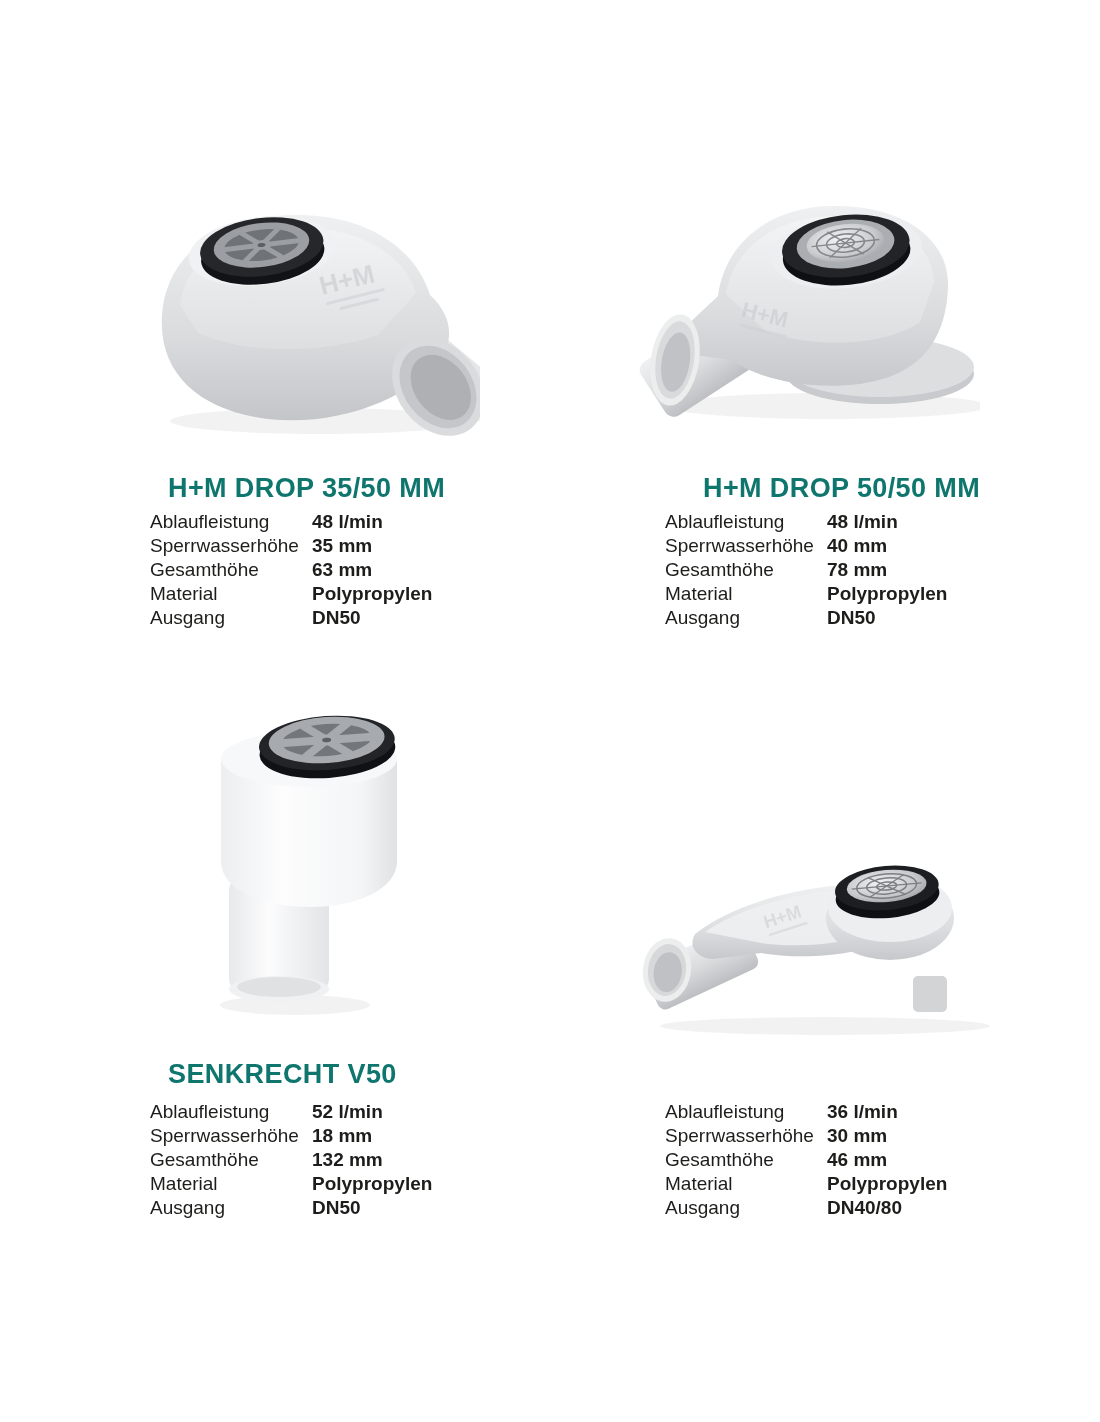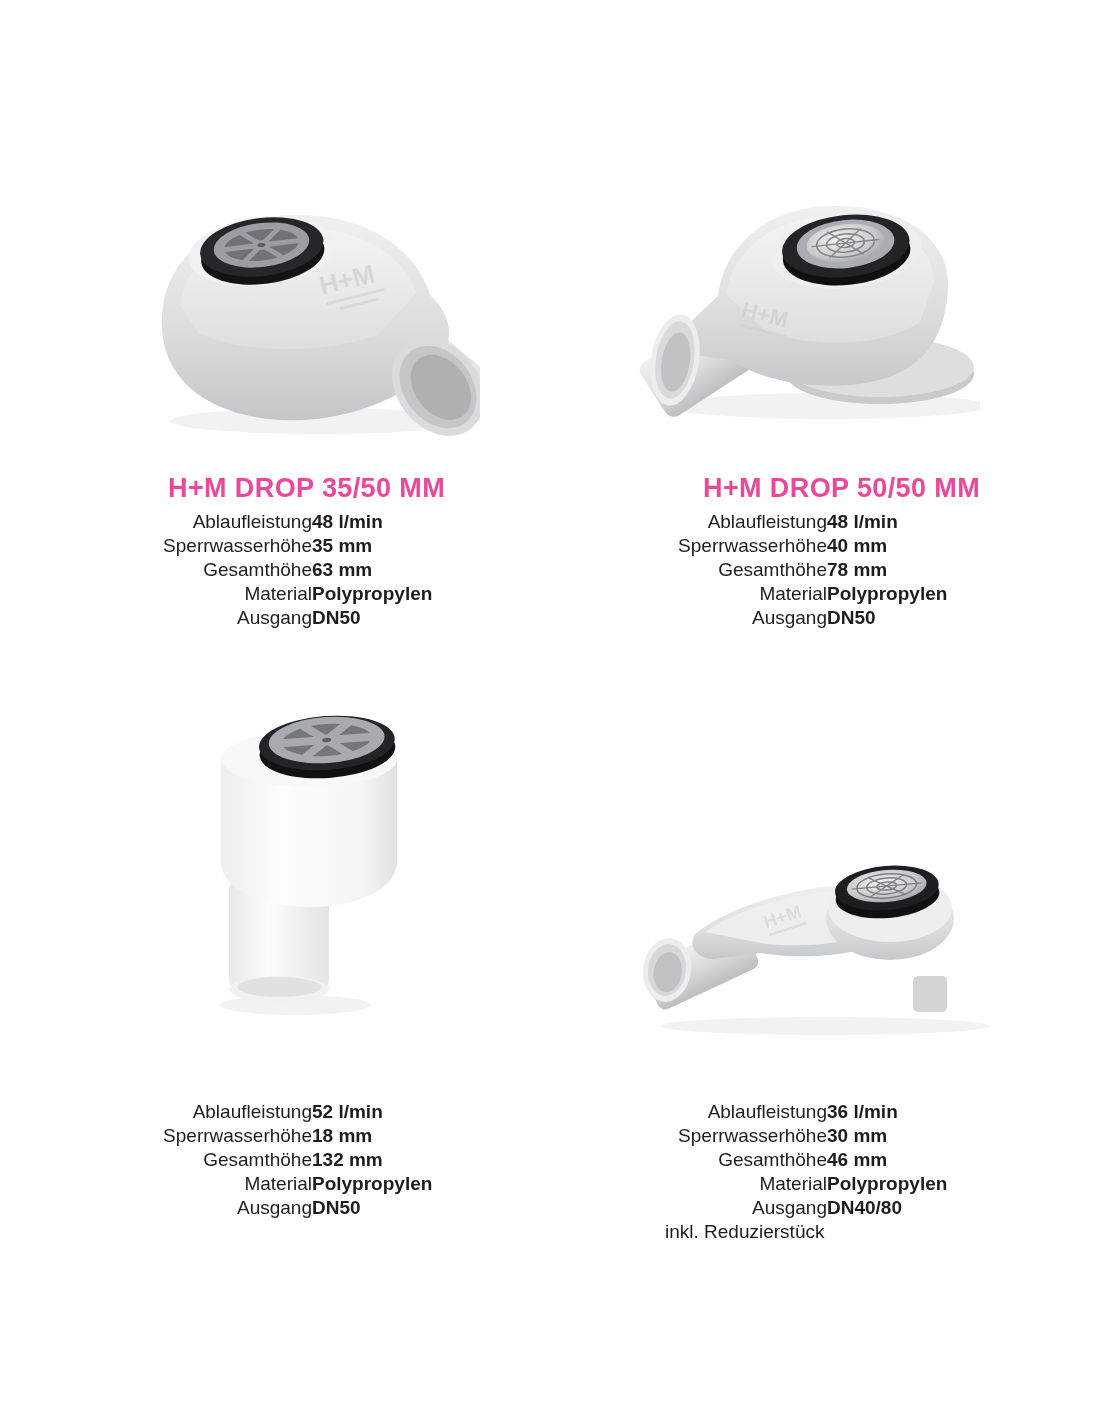--- a/index.html
+++ b/index.html
@@ -4,25 +4,25 @@
 <style>
   html,body{margin:0;padding:0;background:#ffffff;}
   .canvas{
     position:relative;width:1100px;height:1422px;background:#ffffff;
     font-family:"Liberation Sans",sans-serif;overflow:hidden;color:#1d1d1b;
   }
   .photo{position:absolute;}
   .photo svg{width:100%;height:100%;display:block;}
   .product-title{
     position:absolute;font-size:27px;font-weight:bold;letter-spacing:0.4px;
-    color:#ec4899;white-space:nowrap;line-height:30px;text-align:right;
+    color:#0f766e;white-space:nowrap;line-height:30px;text-align:right;
   }
   .spec-table{position:absolute;width:380px;font-size:19px;color:#1d1d1b;}
   .spec-row{display:flex;line-height:24px;}
-  .spec-label{flex:0 0 162px;text-align:right;}
+  .spec-label{flex:0 0 162px;}
   .spec-value{flex:1 1 auto;font-weight:bold;}
   .spec-note{line-height:24px;}
   
   .photo-1{left:150px;top:183px;width:330px;height:258px;}
   .photo-2{left:628px;top:170px;width:352px;height:262px;}
   .photo-3{left:205px;top:693px;width:280px;height:332px;}
   .photo-4{left:625px;top:838px;width:380px;height:207px;}
   .title-1{left:168px;top:451px;}
   .title-2{left:670px;top:451px;margin-left:33px;}
   .title-3{left:168px;top:1037px;}
@@ -238,20 +238,21 @@
           <ellipse cx="42" cy="132" rx="24" ry="32" fill="#eceded"></ellipse>
           <ellipse cx="42" cy="132" rx="19" ry="26" fill="#d6d8da"></ellipse>
           <ellipse cx="43" cy="134" rx="14" ry="20" fill="#bfc1c4"></ellipse>
         </g>
       </g>
     </svg>
   </div>
 
   <h2 class="product-title title-1">H+M DROP 35/50 MM</h2>
   <h2 class="product-title title-2">H+M DROP 50/50 MM</h2>
+  <h2 class="product-title title-3">SENKRECHT V50</h2>
 
   <div class="spec-table table-1">
     <div class="spec-row">
       <div class="spec-label">Ablaufleistung</div>
       <div class="spec-value">48 l/min</div>
     </div>
     <div class="spec-row">
       <div class="spec-label">Sperrwasserhöhe</div>
       <div class="spec-value">35 mm</div>
     </div>
@@ -329,16 +330,15 @@
       <div class="spec-value">46 mm</div>
     </div>
     <div class="spec-row">
       <div class="spec-label">Material</div>
       <div class="spec-value">Polypropylen</div>
     </div>
     <div class="spec-row">
       <div class="spec-label">Ausgang</div>
       <div class="spec-value">DN40/80</div>
     </div>
-    <div class="spec-note">inkl. Reduzierstück</div>
   </div>
 
 </div>
 
 </body></html>

